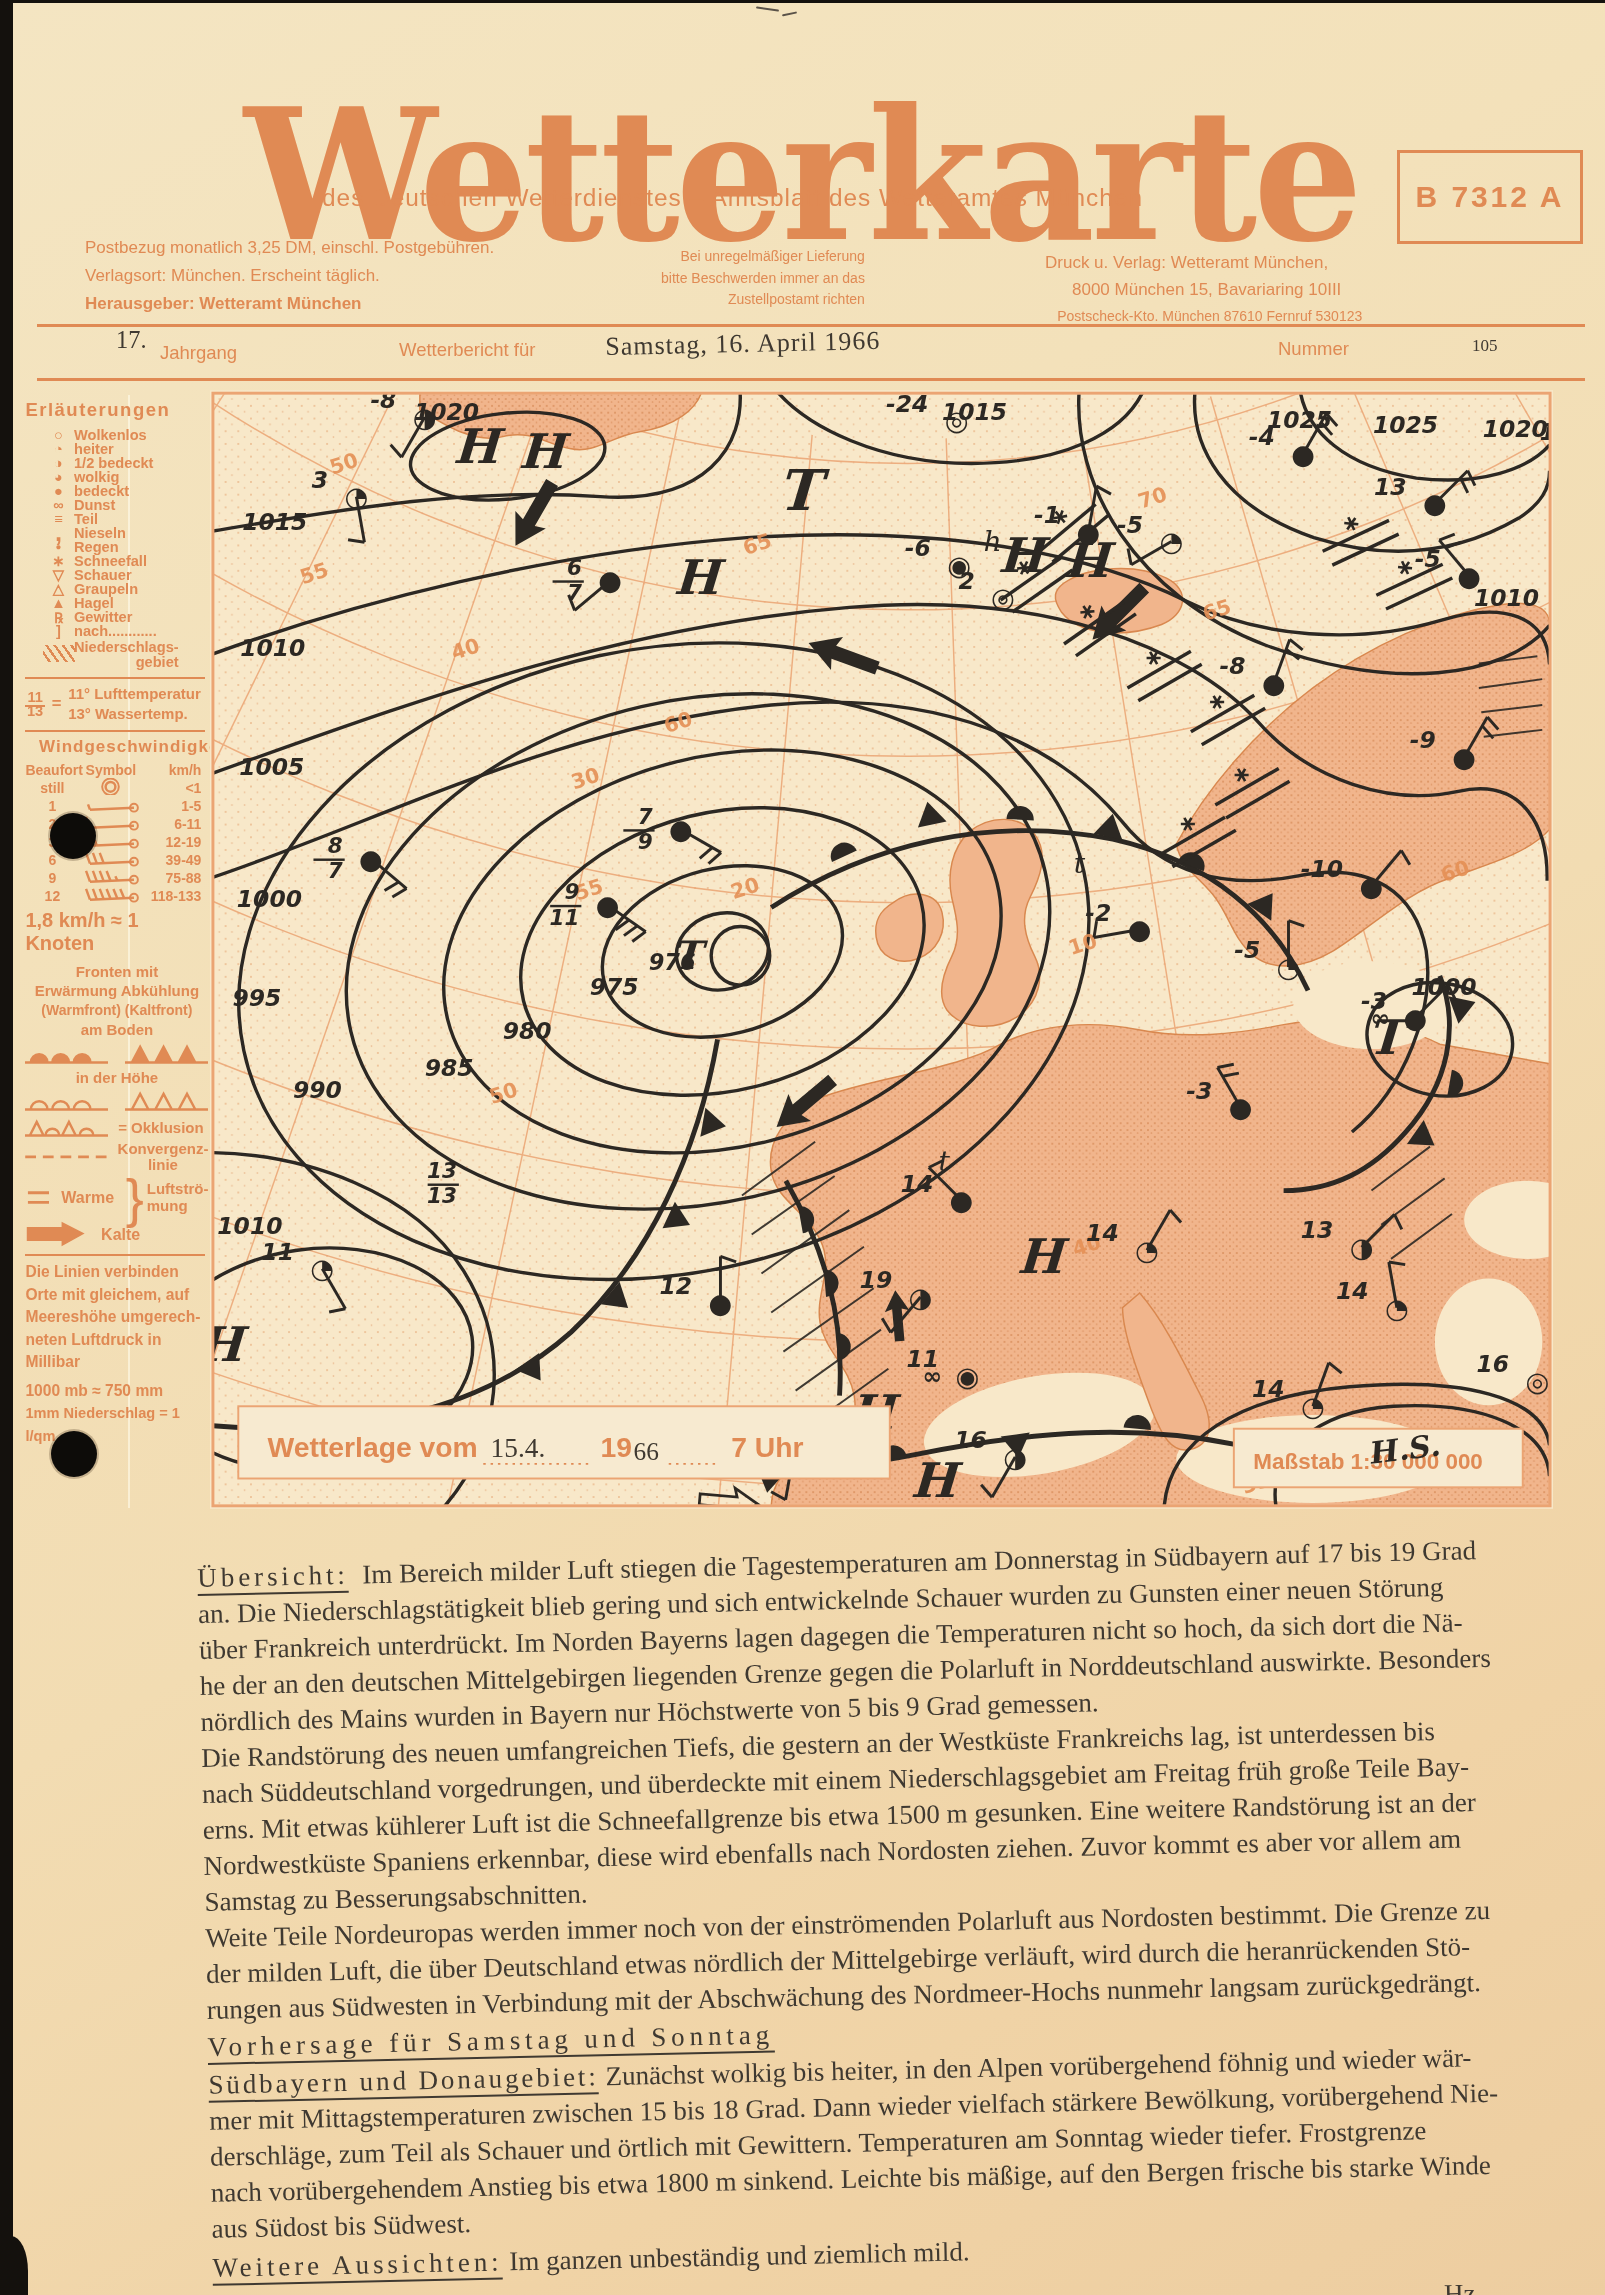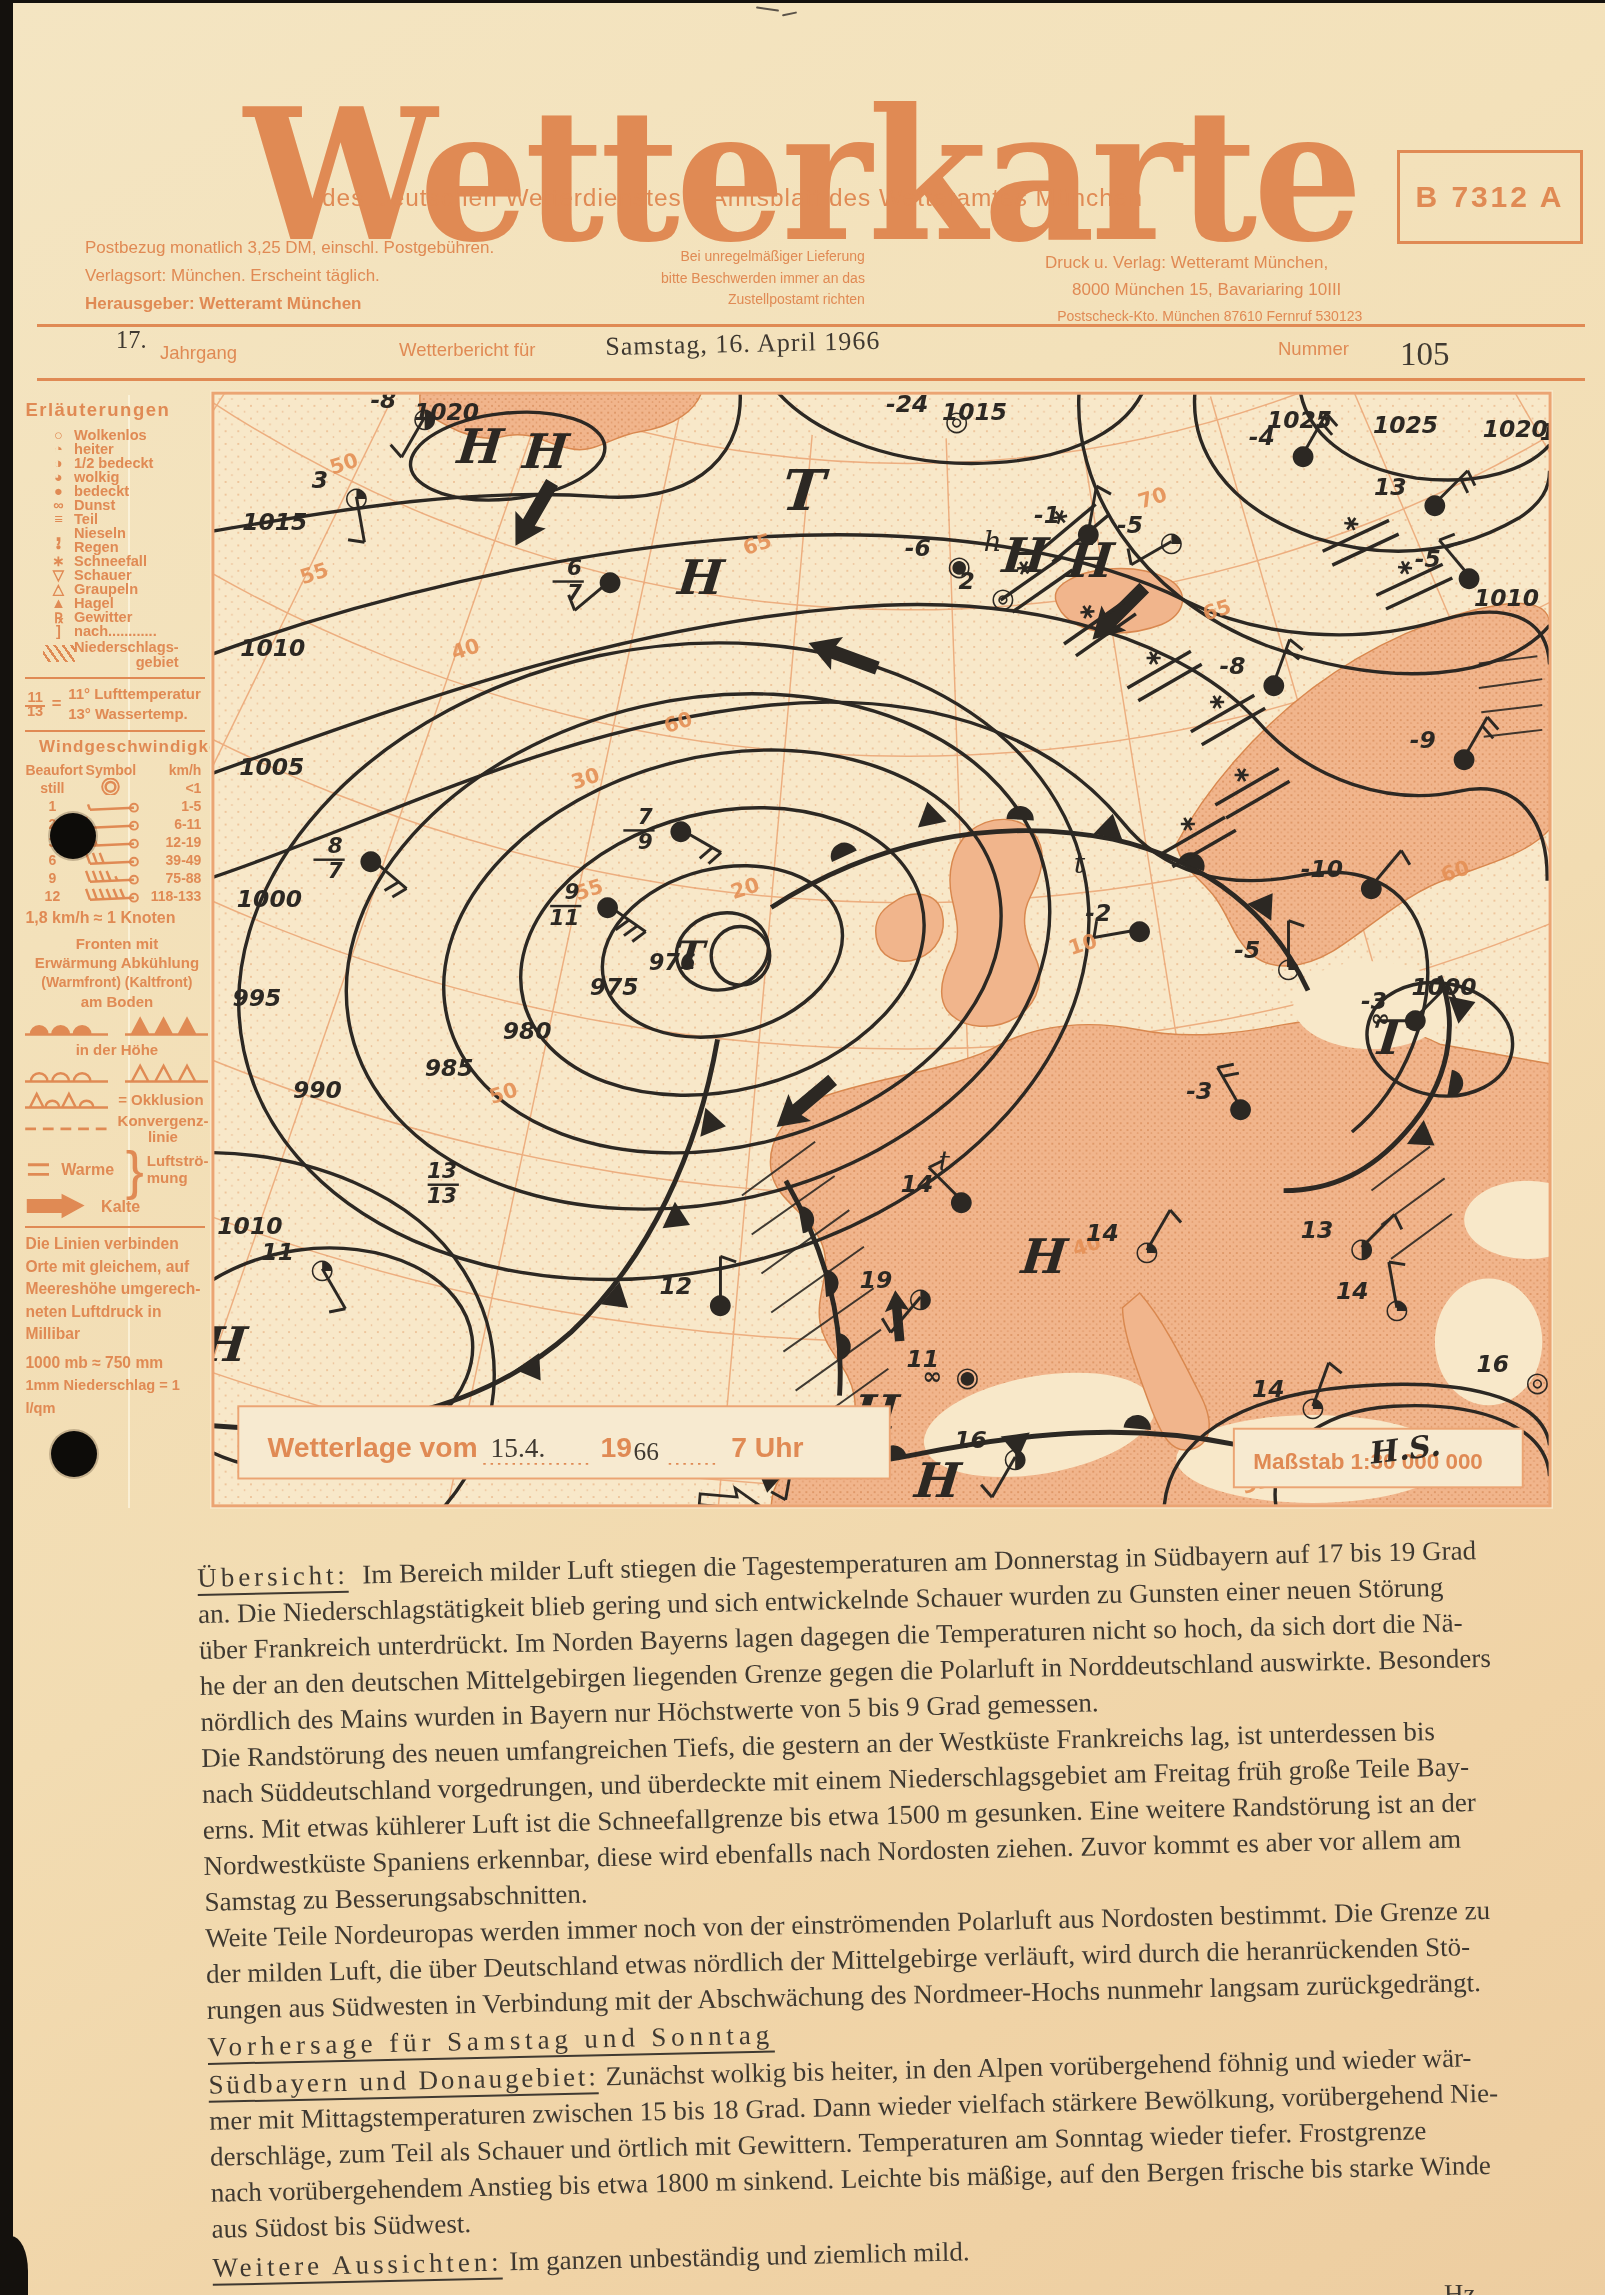--- a/index.html
+++ b/index.html
@@ -96,21 +96,21 @@
     <div style="font-size:14px;padding-left:12.2px;">Postscheck-Kto. München 87610    Fernruf 530123</div>
   </div>
 
   <div class="abs rule" style="left:37px;top:324px;width:1548px;"></div>
 
   <div class="abs typed" style="left:116px;top:326px;font-size:24.4px;">17.</div>
   <div class="abs dl-or" style="left:160px;top:342px;">Jahrgang</div>
   <div class="abs dl-or" style="left:399px;top:339px;">Wetterbericht für</div>
   <div class="abs typed rot" style="left:605px;top:332px;font-size:26px;letter-spacing:1px;">Samstag, 16. April 1966</div>
   <div class="abs dl-or" style="left:1278px;top:338px;">Nummer</div>
-  <div class="abs typed" style="left:1400px;top:336px;font-size:33px;">105</div>
+  <div class="abs typed" style="left:1472px;top:336px;font-size:17px;">105</div>
 
   <div class="abs rule" style="left:37px;top:378px;width:1548px;height:3.4px;"></div>
 
   <div class="abs" id="legend">
     <div class="leg-h">Erläuterungen</div>
     <div id="symlist">
         <div class="srow">
           <span class="ic">○</span>
           <span class="lab">Wolkenlos</span>
         </div>
@@ -266,21 +266,21 @@
                 <line x1="32" y1="27.4" x2="24" y2="6" stroke="#e08a54" stroke-width="5"></line>
                 <line x1="46" y1="26.8" x2="38" y2="6" stroke="#e08a54" stroke-width="5"></line>
                 <line x1="60" y1="26.2" x2="52" y2="6" stroke="#e08a54" stroke-width="5"></line>
                 <line x1="74" y1="25.6" x2="66" y2="6" stroke="#e08a54" stroke-width="5"></line>
                 <line x1="88" y1="25" x2="80" y2="6" stroke="#e08a54" stroke-width="5"></line>
               </svg></span>
             <span class="c3">118-133</span>
           </div>
         </div>
     </div>
-    <div style="font-size:16px;font-weight:bold;margin-top:3.9px;">1,8 km/h  ≈  1 Knoten</div>
+    <div style="font-size:20px;font-weight:bold;margin-top:3.9px;">1,8 km/h  ≈  1 Knoten</div>
     <div class="fr-h" style="margin-top:6.8px;">Fronten mit</div>
     <div class="fr-h">Erwärmung  Abkühlung</div>
     <div class="fr-h" style="font-size:14px;">(Warmfront)  (Kaltfront)</div>
     <div class="fr-h">am Boden</div>
     <div class="frow" style="justify-content:space-between;">
       <svg width="83" height="22.5" viewBox="0 0 170 46">
         <path d="M0,40 h170 M12,40 a17,17 0 0 1 34,0 M56,40 a17,17 0 0 1 34,0 M100,40 a17,17 0 0 1 34,0" fill="#e08a54" stroke="#e08a54" stroke-width="5"></path>
       </svg>
       <svg width="83" height="22.5" viewBox="0 0 170 46">
         <path d="M0,40 h170 M14,40 l17,-32 l17,32 M62,40 l17,-32 l17,32 M110,40 l17,-32 l17,32" fill="#e08a54" stroke="#e08a54" stroke-width="5"></path>

